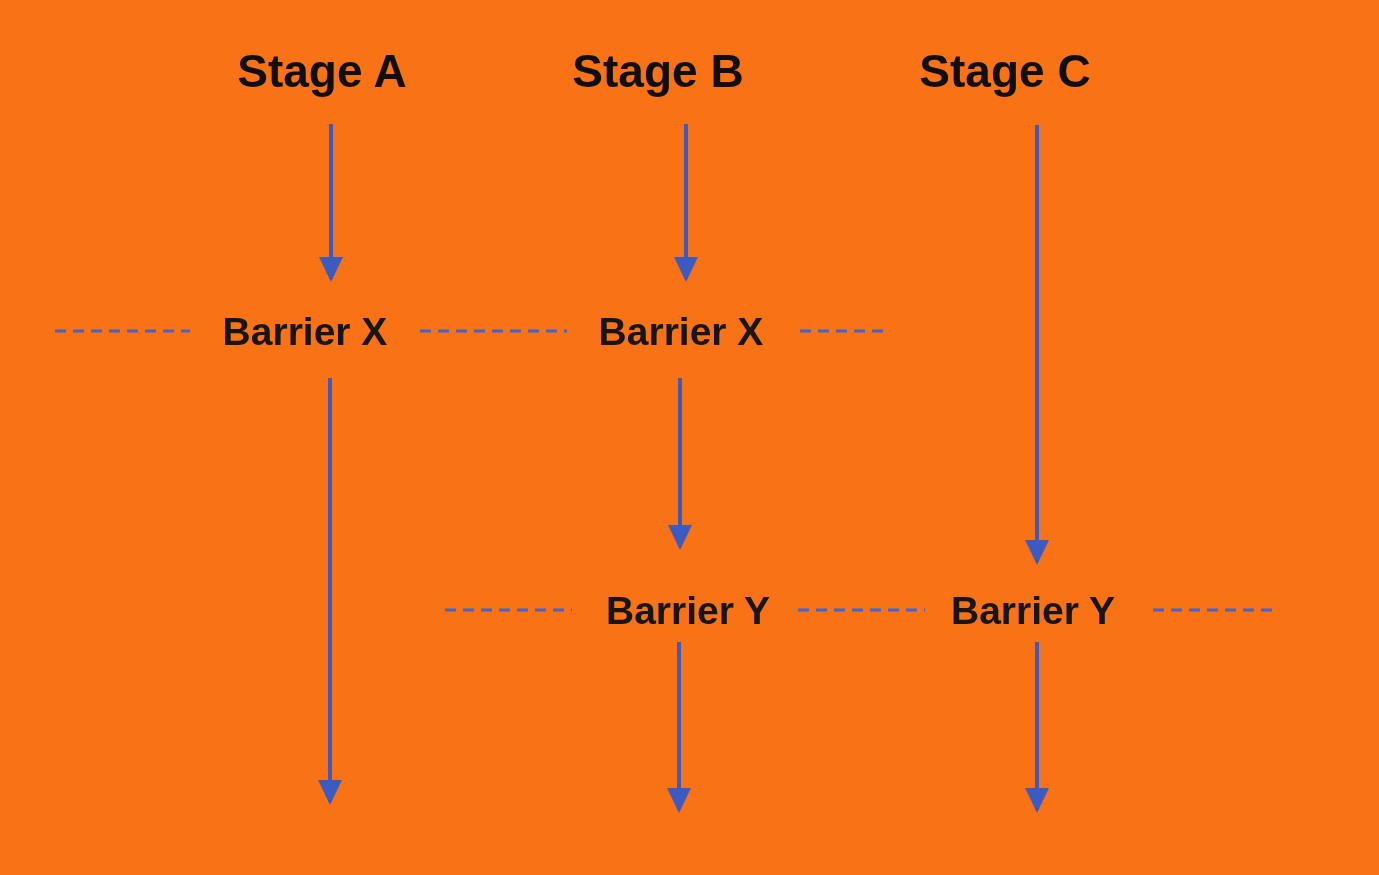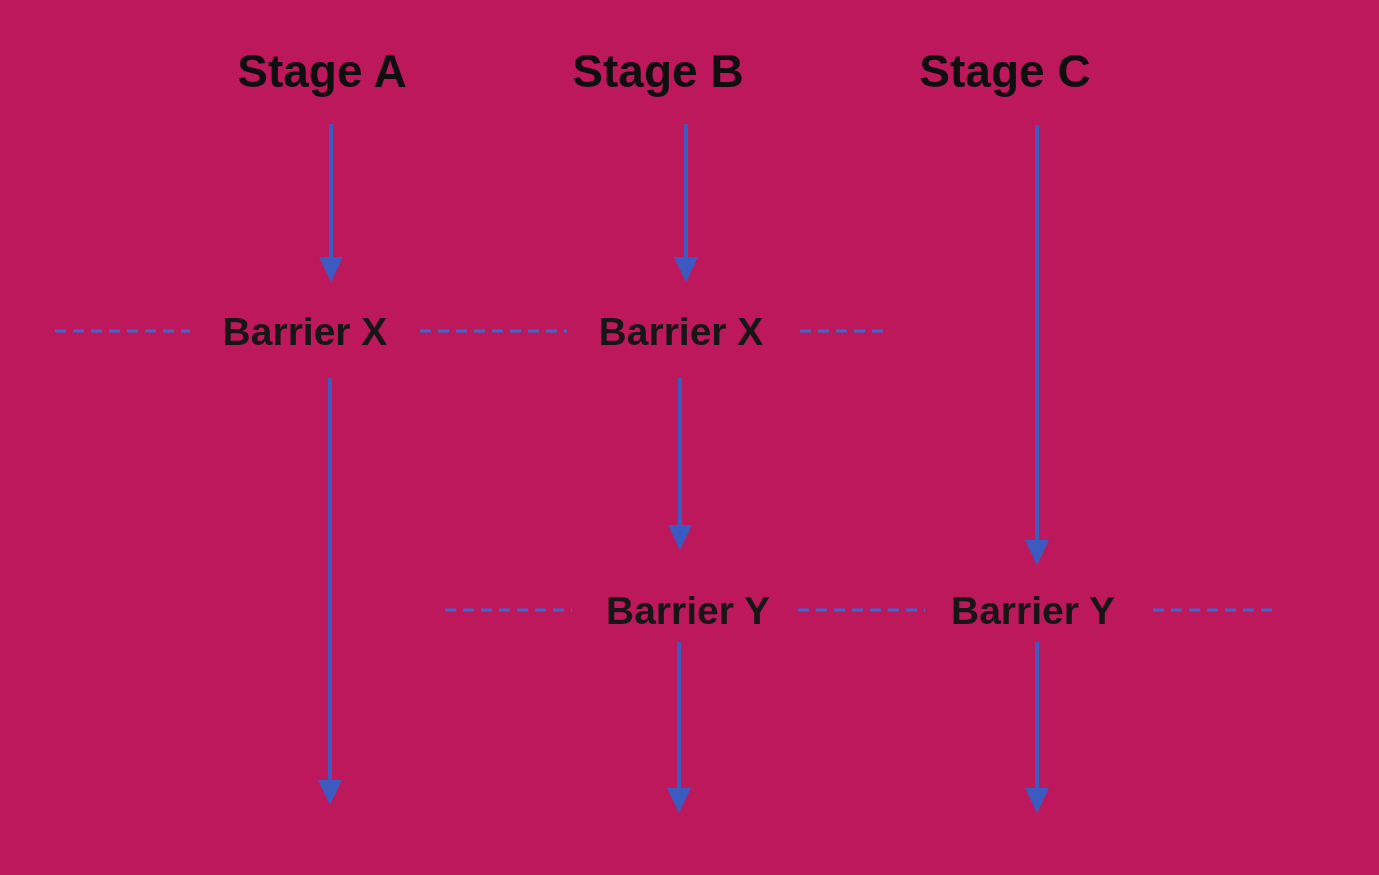--- a/index.html
+++ b/index.html
@@ -5,21 +5,21 @@
   html, body {
     margin: 0;
     padding: 0;
     background: #ffffff;
     font-family: "Liberation Sans", sans-serif;
   }
   .page {
     position: relative;
     width: 1379px;
     height: 875px;
-    background: #be185d;
+    background: #f97316;
     overflow: hidden;
   }
   svg { display: block; }
   .stage-label {
     font-family: "Liberation Sans", sans-serif;
     font-weight: bold;
     font-size: 46px;
     fill: #0f0f0f;
     text-anchor: middle;
     dominant-baseline: central;

